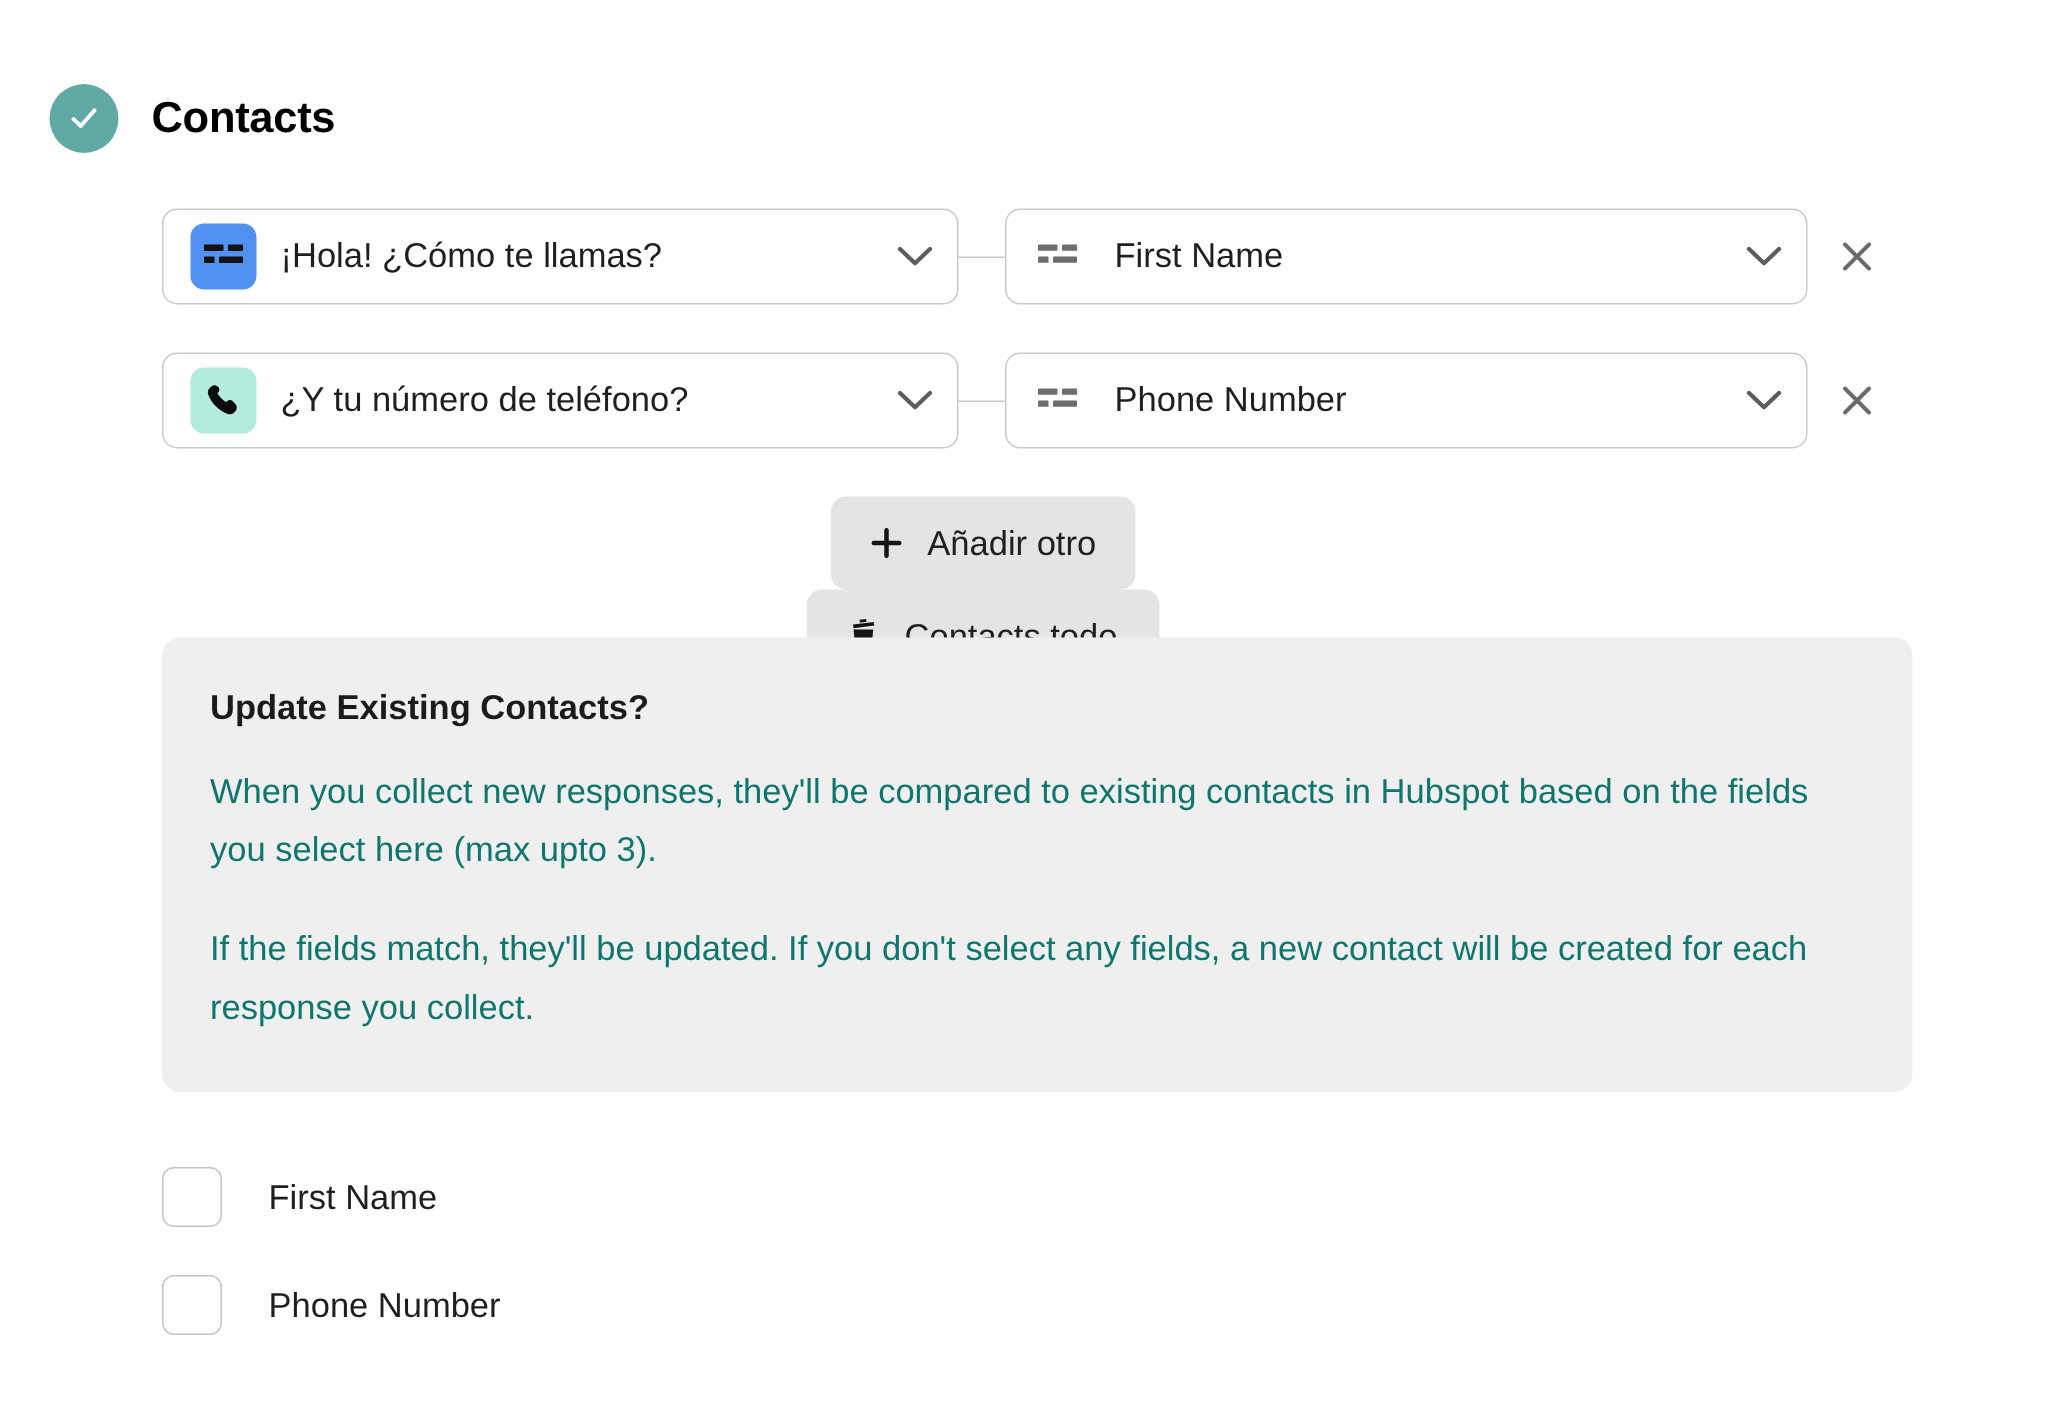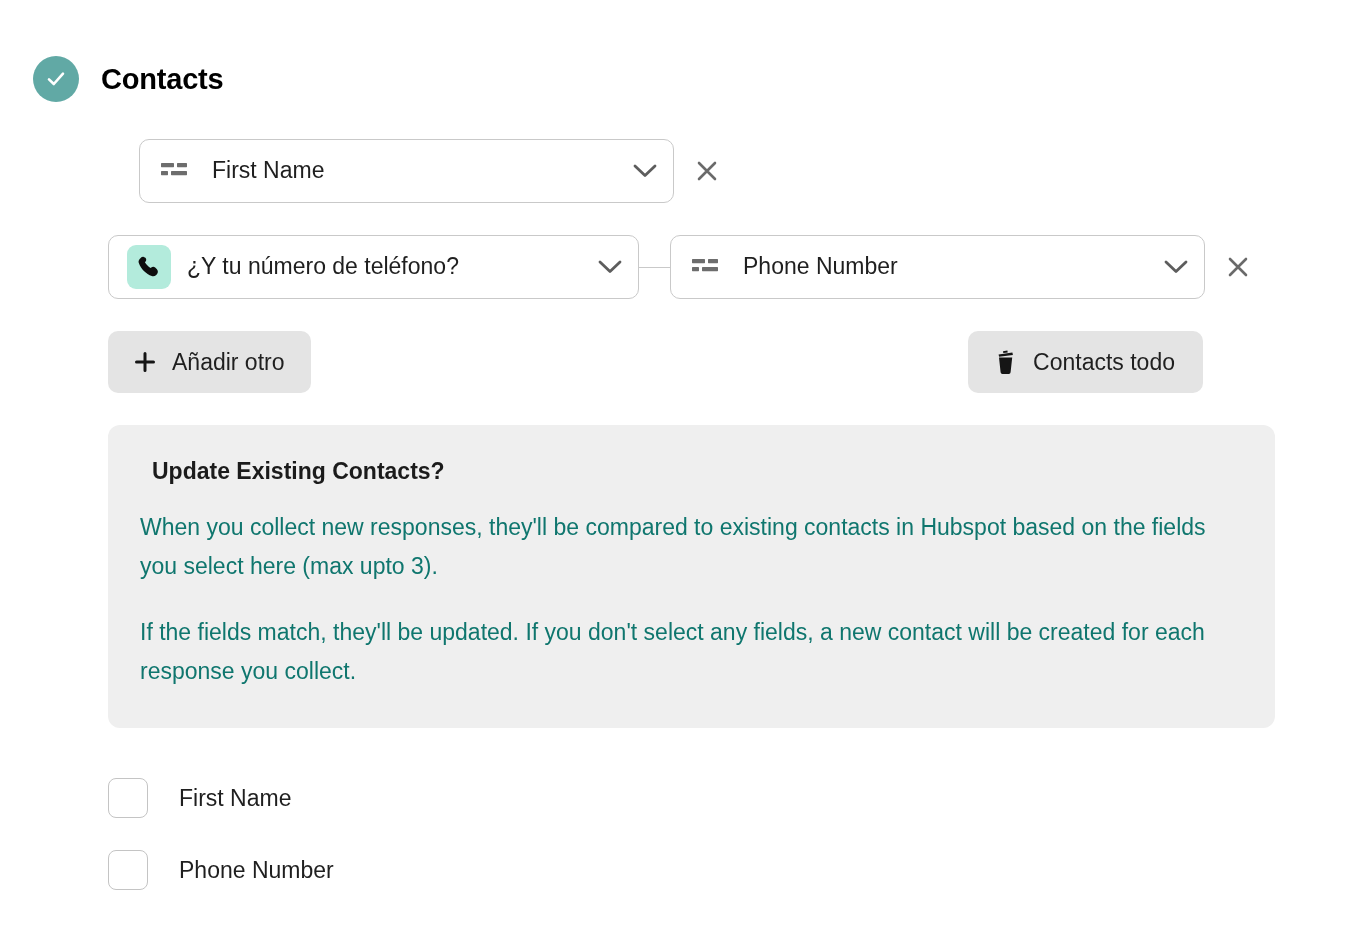--- a/index.html
+++ b/index.html
@@ -137,20 +137,21 @@
 
   
   .actions {
     position: absolute;
     left: 108px;
     top: 331px;
     width: 1095px;
     display: flex;
     justify-content: space-between;
     align-items: center;
+    flex-direction: column;
   }
   .btn {
     height: 62px;
     border: none;
     border-radius: 10px;
     background: #e4e4e4;
     display: flex;
     align-items: center;
     gap: 16px;
     padding: 0 28px;
@@ -172,21 +173,20 @@
     background: #efefef;
     border-radius: 12px;
     padding: 33px 32px 36px 32px;
   }
   .info-title {
     font-size: 23px;
     font-weight: 700;
     color: #1b1b1b;
     margin-bottom: 22px;
     line-height: 1.2;
-    margin-left: 12px;
   }
   .info-para {
     font-size: 23px;
     color: #0f766e;
     line-height: 1.72;
     max-width: 1070px;
   }
   .info-para + .info-para { margin-top: 26px; }
 
   
@@ -227,20 +227,34 @@
       <svg width="24" height="24" viewBox="0 0 24 24" aria-hidden="true">
         <path d="M5 12.4 L9.8 17 L19 6.6" fill="none" stroke="#ffffff" stroke-width="2.6" stroke-linecap="round" stroke-linejoin="round"></path>
       </svg>
     </span>
     <span class="section-title">Contacts</span>
   </div>
 
   <div class="rows">
 
     <div class="map-row">
+      <div class="select-box select-left">
+        <span class="tile tile-blue">
+          <svg width="26" height="18" viewBox="0 0 26 18" aria-hidden="true">
+            <rect x="0" y="1" width="13" height="4.4" rx="0.6" fill="#121212"></rect>
+            <rect x="16" y="1" width="10" height="4.4" rx="0.6" fill="#121212"></rect>
+            <rect x="0" y="9" width="7" height="4.4" rx="0.6" fill="#121212"></rect>
+            <rect x="10" y="9" width="16" height="4.4" rx="0.6" fill="#121212"></rect>
+          </svg>
+        </span>
+        <span class="sel-text">¡Hola! ¿Cómo te llamas?</span>
+        <svg class="chevron" width="24" height="14" viewBox="0 0 24 14" aria-hidden="true">
+          <path d="M2 2 L12 11.5 L22 2" fill="none" stroke="#5d5d5d" stroke-width="2.8" stroke-linecap="round" stroke-linejoin="round"></path>
+        </svg>
+      </div>
 
       <div class="connector"></div>
 
       <div class="select-box select-right">
         <span class="glyph-grey">
           <svg width="30" height="18" viewBox="0 0 26 18" aria-hidden="true">
             <rect x="0" y="1" width="13" height="4.2" rx="0.6" fill="#6d6d6d"></rect>
             <rect x="16" y="1" width="10" height="4.2" rx="0.6" fill="#6d6d6d"></rect>
             <rect x="0" y="9" width="7" height="4.2" rx="0.6" fill="#6d6d6d"></rect>
             <rect x="10" y="9" width="16" height="4.2" rx="0.6" fill="#6d6d6d"></rect>

